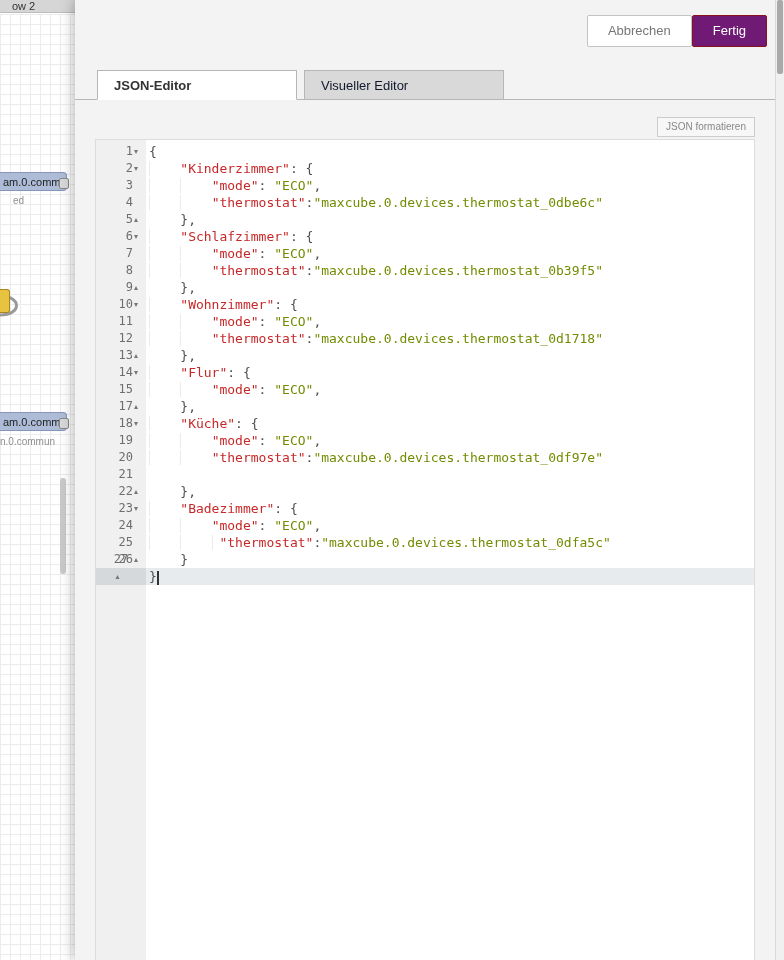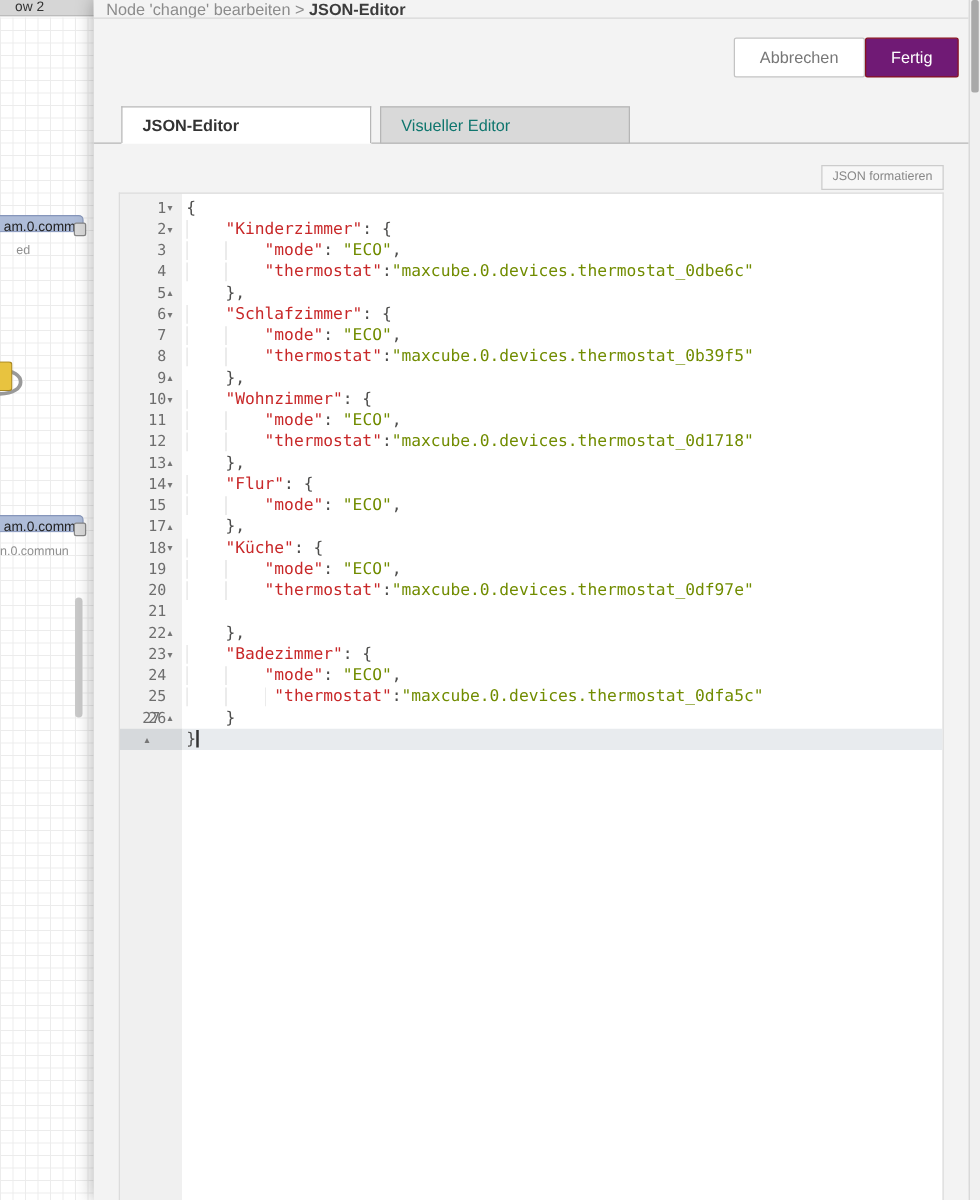--- a/index.html
+++ b/index.html
@@ -9,21 +9,21 @@
   }
 
   
   .workspace{position:absolute;left:0;top:0;width:75px;height:960px;background:#fff;overflow:hidden;}
   .ws-tabbar{position:absolute;left:0;top:0;width:100%;height:13px;background:#d6d6d6;
     border-bottom:1px solid #bcbcbc;font-size:11px;line-height:13px;color:#333;
     padding-left:12px;box-sizing:border-box;white-space:nowrap;overflow:hidden;}
   .ws-canvas{position:absolute;left:0;top:14px;right:0;bottom:0;
     background-image:linear-gradient(#ececec 1px,transparent 1px),linear-gradient(90deg,#ececec 1px,transparent 1px);
     background-size:10px 10px;}
-  .ws-node{position:absolute;left:0;width:67px;height:14px;background:#aebcd8;
+  .ws-node{position:absolute;left:0;width:67px;height:19px;background:#aebcd8;
     border:1px solid #8696bb;border-left:none;border-radius:0 4px 4px 0;
     font-size:11px;line-height:19px;color:#222;padding-left:3px;box-sizing:border-box;
     white-space:nowrap;}
   .ws-node1{top:158px;}
   .ws-node2{top:398px;}
   .ws-port{position:absolute;right:-3px;top:5px;width:8px;height:9px;background:#d9d9d9;
     border:1px solid #888;border-radius:2px;}
   .ws-status{position:absolute;font-size:10px;color:#8f8f8f;white-space:nowrap;}
   .ws-status1{left:13px;top:181px;}
   .ws-status2{left:0;top:422px;}
@@ -51,21 +51,21 @@
     box-sizing:border-box;cursor:pointer;text-align:center;}
   .btn-secondary{background:#ffffff;border:1px solid #c3c3c3;color:#777;}
   .btn-primary{background:#701a75;border:1px solid #881120;color:#fff;}
 
   .tabs-row{flex:0 0 30px;display:flex;align-items:flex-end;padding-left:22px;
     border-bottom:1px solid #b6b6b6;}
   .tab{width:200px;height:30px;line-height:29px;box-sizing:border-box;
     border:1px solid #b6b6b6;margin-right:7px;margin-bottom:-1px;
     padding-left:16px;font-size:13px;cursor:pointer;white-space:nowrap;overflow:hidden;}
   .tab-active{background:#fff;border-bottom-color:#fff;font-weight:bold;color:#333;}
-  .tab-inactive{background:#d9d9d9;color:#0f766e;}
+  .tab-inactive{background:#d9d9d9;color:#0f172a;}
 
   .toolbar-row{flex:0 0 auto;display:flex;justify-content:flex-end;margin:17px 20px 0;}
   .format-btn{font-size:10px;color:#888;background:#f7f7f7;border:1px solid #ccc;
     border-radius:0;padding:4px 8px;line-height:1;cursor:pointer;}
 
   
   .editor{flex:1;margin:2px 20px 0;border:1px solid #dcdcdc;border-bottom:none;
     overflow:hidden;background:linear-gradient(90deg,#f0f0f0 50px,#ffffff 50px);}
   .ed-lines{padding-top:3px;}
   .ed-row{display:flex;height:17px;}
@@ -104,25 +104,20 @@
       <span>am.0.comm</span>
       <span class="ws-port"></span>
     </div>
     <div class="ws-status ws-status2">n.0.commun</div>
     <div class="ws-thumb"></div>
   </div>
 </div>
 
 <div class="dialog">
 
-  <div class="dlg-header">
-    <span class="crumb-parent">Node 'change' bearbeiten</span>
-    <span class="crumb-sep">&gt;</span>
-    <span class="crumb-current">JSON-Editor</span>
-  </div>
 
   <div class="dlg-buttons">
     <div class="btn btn-secondary">Abbrechen</div>
     <div class="btn btn-primary">Fertig</div>
   </div>
 
   <div class="tabs-row">
     <div class="tab tab-active">JSON-Editor</div>
     <div class="tab tab-inactive">Visueller Editor</div>
   </div>

